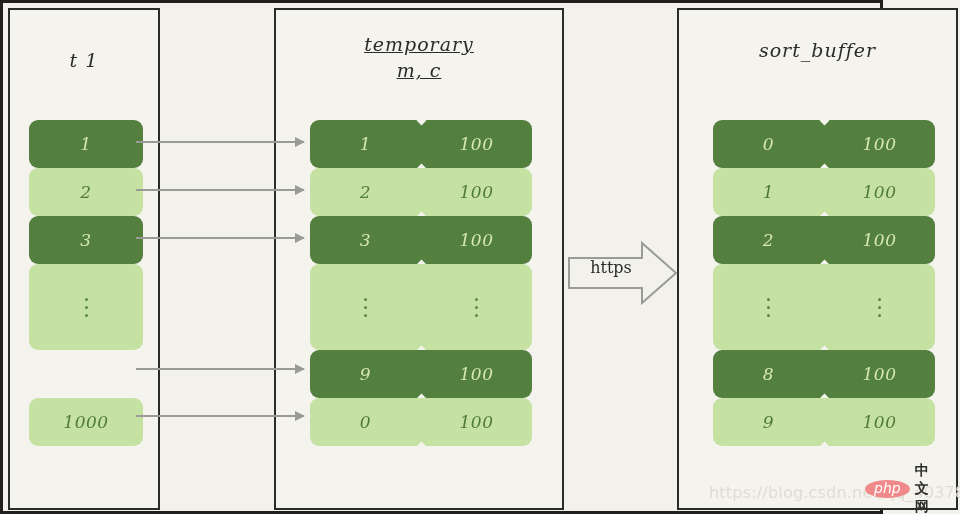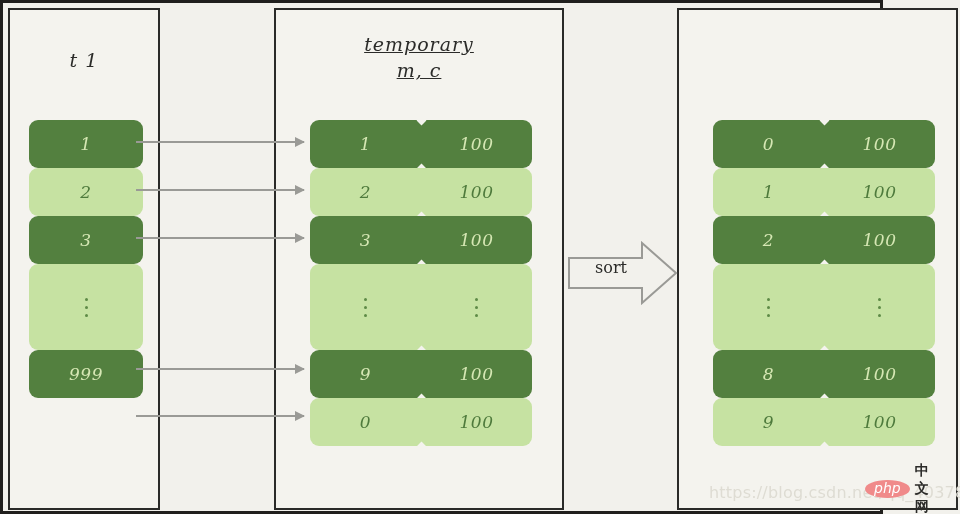--- a/index.html
+++ b/index.html
@@ -152,22 +152,22 @@
     <div class="row" style="left:19px;top:206px;width:114px;">
       <div class="cell one dark">3</div>
     </div>
     <div class="row" style="left:19px;top:254px;width:114px;height:86px;">
       <div class="cell one light ellipsis" style="height:86px;">
         <i></i>
           <i></i>
           <i></i>
       </div>
     </div>
-    <div class="row" style="left:19px;top:340px;width:114px;">
-      <div class="cell one dark">999</div>
+    <div class="row" style="left:19px;top:388px;width:114px;">
+      <div class="cell one light">1000</div>
     </div>
   </div>
 
   <div class="panel" style="left:271px;top:5px;width:290px;height:502px;">
     <div class="panel-title" style="top:22px;text-decoration:underline;">temporary
 m, c</div>
 
     <div class="row" style="left:34px;top:110px;width:222px;">
       <div class="cell left dark">1</div>
       <div class="cell right dark">100</div>
@@ -203,20 +203,21 @@
       <div class="notch bot"></div>
     </div>
     <div class="row" style="left:34px;top:388px;width:222px;">
       <div class="cell left light">0</div>
       <div class="cell right light">100</div>
       <div class="notch bot"></div>
     </div>
   </div>
 
   <div class="panel" style="left:674px;top:5px;width:281px;height:502px;">
+    <div class="panel-title" style="top:28px;">sort_buffer</div>
 
     <div class="row" style="left:34px;top:110px;width:222px;">
       <div class="cell left dark">0</div>
       <div class="cell right dark">100</div>
       <div class="notch top"></div>
       <div class="notch bot"></div>
     </div>
     <div class="row" style="left:34px;top:158px;width:222px;">
       <div class="cell left light">1</div>
       <div class="cell right light">100</div>
@@ -254,21 +255,21 @@
 
   <div class="conn" style="left:133px;top:138px;width:168px;"></div>
   <div class="conn" style="left:133px;top:186px;width:168px;"></div>
   <div class="conn" style="left:133px;top:234px;width:168px;"></div>
   <div class="conn" style="left:133px;top:365px;width:168px;"></div>
   <div class="conn" style="left:133px;top:412px;width:168px;"></div>
 
   <svg class="sortarrow" viewBox="0 0 110 64" xmlns="http://www.w3.org/2000/svg">
     <polygon points="1,17 74,17 74,2 108,32 74,62 74,47 1,47" fill="#f2f1ec" stroke="#9a9a96" stroke-width="2" stroke-linejoin="miter"></polygon>
   </svg>
-  <div class="sortlabel">sort</div>
+  <div class="sortlabel">https</div>
 
   <div class="wm-url">https://blog.csdn.net/qq_40378034</div>
   <div class="wm-logo">
     <span class="php">php</span>
     <span class="cn">中文网</span>
   </div>
 
 </div>
 
 </body></html>

